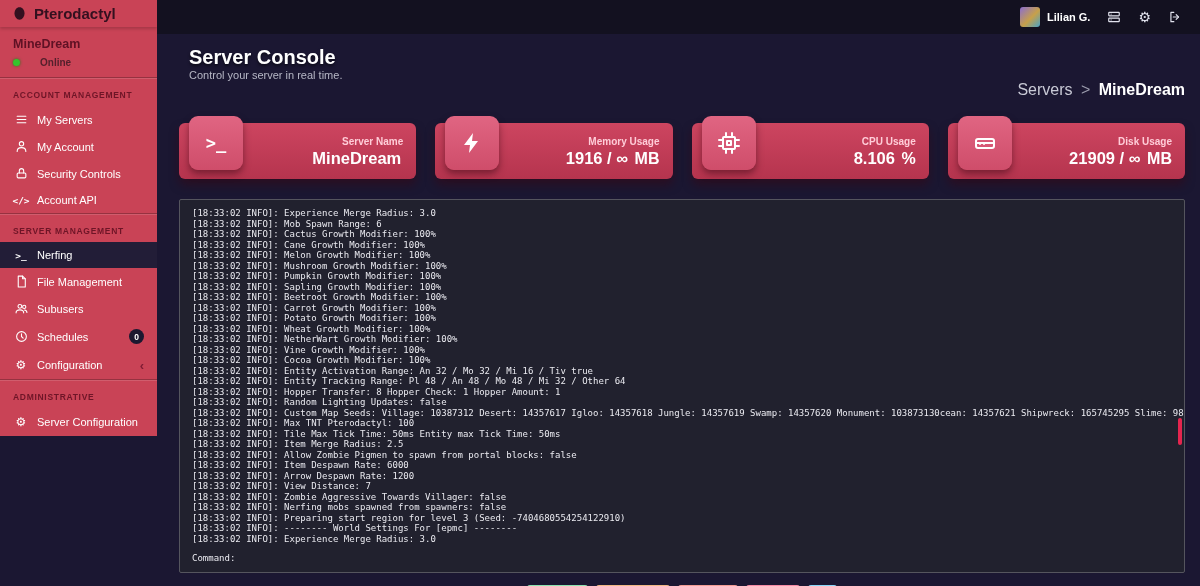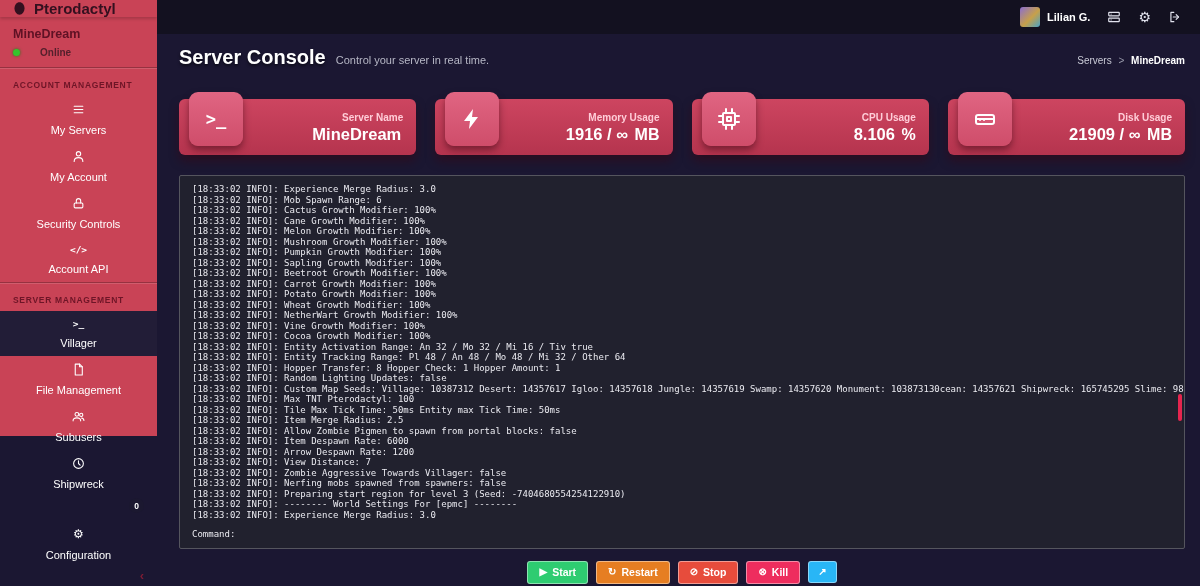--- a/index.html
+++ b/index.html
@@ -10,43 +10,43 @@
   
   .sidebar { width:157px; flex:none; background:#c94356; display:flex; flex-direction:column; color:#fff; }
   .brand { display:flex; align-items:center; gap:7px; height:34px; padding:0 12px; color:#33101f; font-weight:bold; font-size:15px; box-shadow:0 2px 3px rgba(0,0,0,.18); }
   .brand svg { width:15px; height:15px; fill:#33101f; }
   .server-info { padding:10px 13px 9px; }
   .server-name { color:#5f1124; font-weight:bold; font-size:12.5px; }
   .server-status { display:flex; align-items:center; gap:20px; margin-top:6px; font-size:10px; color:#54202c; font-weight:bold; }
   .status-dot { width:7px; height:7px; border-radius:50%; background:#35c42c; box-shadow:0 0 3px #1f7a1a; }
   .divider { height:1px; background:rgba(0,0,0,.25); box-shadow:0 1px 0 rgba(255,255,255,.14); flex:none; }
   .nav-title { font-size:8.5px; font-weight:bold; letter-spacing:.7px; color:#6e1527; padding:12px 13px 6px; }
-  .nav-item { display:flex; align-items:center; gap:8px; padding:7px 13px; font-size:11px; color:#fff; cursor:pointer; text-decoration:none;flex-direction:column; }
+  .nav-item { display:flex; align-items:center; gap:8px; padding:7px 13px; font-size:11px; color:#fff; cursor:pointer; text-decoration:none; }
   .nav-item.active { background:#221d37; }
   .nico { width:16px; flex:none; display:inline-flex; justify-content:center; align-items:center; color:#fff; }
   .nico svg { width:13px; height:13px; stroke:currentColor; fill:none; stroke-width:2; stroke-linecap:round; stroke-linejoin:round; }
   .nico.txt { font-family:"DejaVu Sans Mono", monospace; font-weight:bold; font-size:9.5px; }
   .nico.glyph { font-size:12px; }
   .badge { margin-left:auto; background:#1b1830; color:#fff; font-size:8.5px; font-weight:bold; min-width:15px; height:15px; border-radius:8px; display:flex; align-items:center; justify-content:center; }
   .chevron { margin-left:auto; color:#7e1c34; font-size:13px; font-weight:bold; line-height:1; }
 
   
   .main { flex:1; display:flex; flex-direction:column; min-width:0; }
   .topbar { height:34px; flex:none; background:#131120; display:flex; align-items:center; justify-content:flex-end; gap:17px; padding:0 18px; }
   .user { display:flex; align-items:center; gap:7px; font-size:11px; font-weight:bold; color:#fff; cursor:pointer; }
   .avatar { width:20px; height:20px; border-radius:3px; background:linear-gradient(135deg,#8a6dd1 0%,#c7a04a 55%,#4aa3c7 100%); }
   .tb-icon { color:#e2e3ee; cursor:pointer; display:inline-flex; }
   .tb-icon svg { width:14px; height:14px; stroke:currentColor; fill:none; stroke-width:2; stroke-linecap:round; stroke-linejoin:round; }
   .tb-icon.glyph { font-size:14px; }
 
   .content { flex:1; padding:8px 15px 0 22px; display:flex; flex-direction:column; }
-  .page-head { display:flex; align-items:baseline; margin:4px 0 16px; }
+  .page-head { display:flex; align-items:baseline; margin:4px 0 10px;flex-direction:column; }
   .page-title { font-size:20px; font-weight:bold; color:#fff; text-shadow:0 2px 3px rgba(0,0,0,.55); }
   .page-sub { margin-left:10px; font-size:11px; color:#b6b7c5; }
-  .breadcrumb { margin-left:auto; font-size:10px; color:#c9cad6; }
+  .breadcrumb { margin-left:auto; font-size:16px; color:#c9cad6; }
   .breadcrumb .sep { margin:0 4px; color:#9a9bac; }
   .crumb-current { font-weight:bold; color:#fff; }
 
   .stats { display:flex; gap:19px; margin:14px 0 20px; }
   .card { flex:1; height:56px; border-radius:6px; background:linear-gradient(180deg,#cd4560,#b5344e); box-shadow:0 6px 10px rgba(55,8,20,.55); display:flex; align-items:center; }
   .card-icon { width:54px; height:54px; border-radius:9px; background:linear-gradient(180deg,#e06582,#cf4d6a); box-shadow:0 4px 7px rgba(55,8,20,.5); margin-left:10px; margin-top:-16px; display:flex; align-items:center; justify-content:center; color:#fff; flex:none; }
   .card-icon svg { width:24px; height:24px; stroke:currentColor; fill:none; stroke-width:2; stroke-linecap:round; stroke-linejoin:round; }
   .card-icon .term { font-family:"DejaVu Sans Mono", monospace; font-weight:bold; font-size:17px; }
   .card-body { flex:1; text-align:right; padding-right:13px; }
   .card-label { font-size:10px; font-weight:bold; color:#ffcdd8; margin-bottom:3px; }
@@ -119,21 +119,21 @@
     </a>
     <a class="nav-item">
       <span class="nico txt">&lt;/&gt;</span>
       <span>Account API</span>
     </a>
     <div class="divider"></div>
 
     <div class="nav-title">SERVER MANAGEMENT</div>
     <a class="nav-item active">
       <span class="nico txt">&gt;_</span>
-      <span>Villager</span>
+      <span>Nerfing</span>
     </a>
     <a class="nav-item">
       <span class="nico">
           <svg viewBox="0 0 24 24">
             <path d="M6 2h8l5 5v15H6z"></path>
             <path d="M14 2v5h5"></path>
           </svg>
         </span>
       <span>File Management</span>
     </a>
@@ -148,21 +148,21 @@
         </span>
       <span>Subusers</span>
     </a>
     <a class="nav-item">
       <span class="nico">
           <svg viewBox="0 0 24 24">
             <circle cx="12" cy="12" r="9"></circle>
             <path d="M12 7v5l3 3"></path>
           </svg>
         </span>
-      <span>Shipwreck</span>
+      <span>Schedules</span>
       <span class="badge">0</span>
     </a>
     <a class="nav-item">
       <span class="nico glyph">⚙</span>
       <span>Configuration</span>
       <span class="chevron">‹</span>
     </a>
     <div class="divider"></div>
 
     <div class="nav-title">ADMINISTRATIVE</div>

